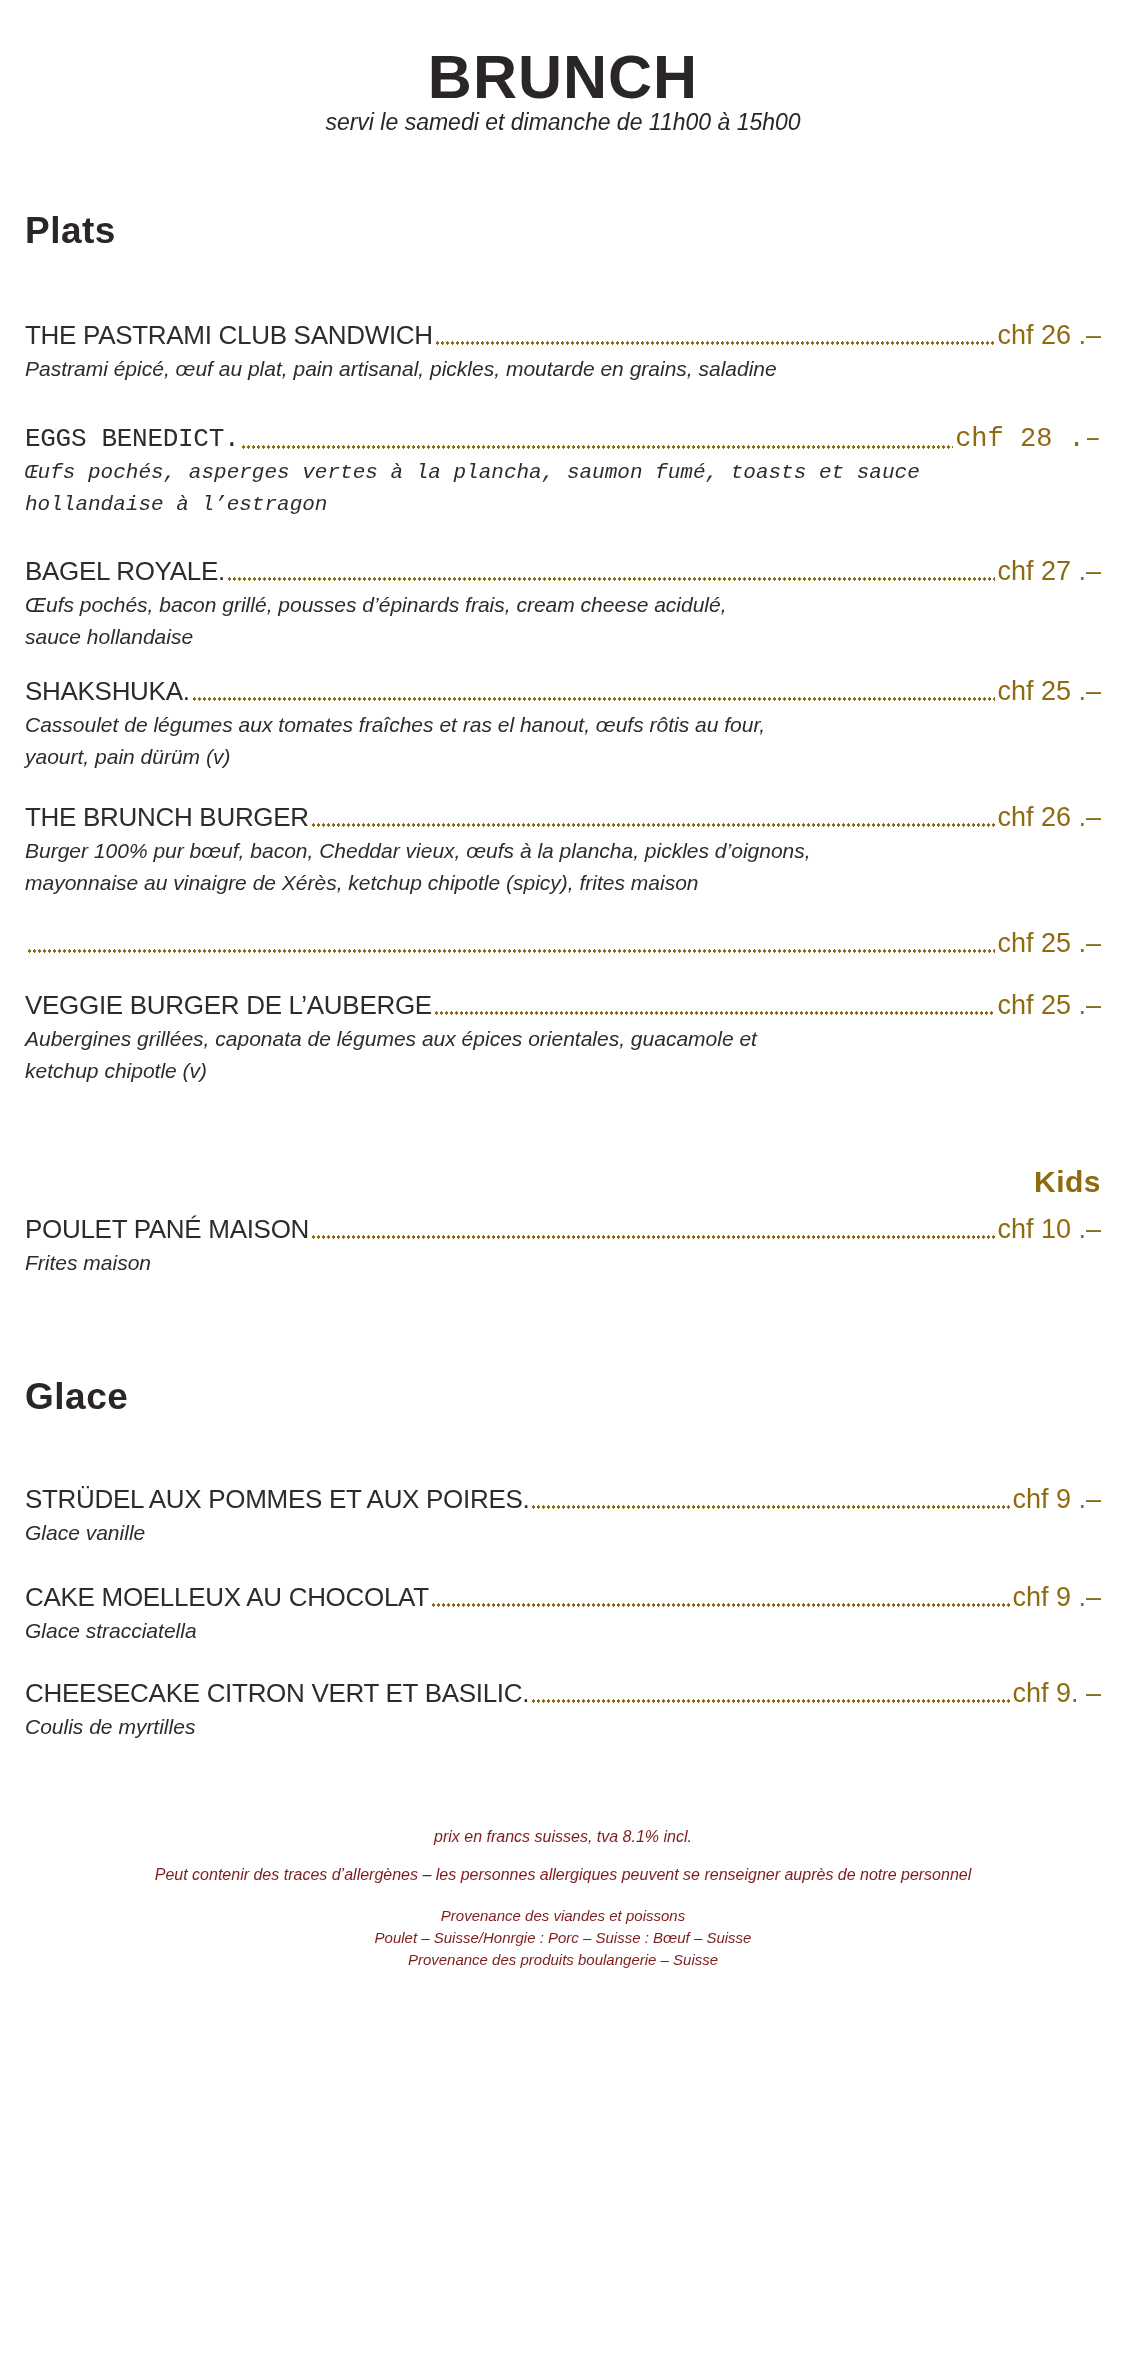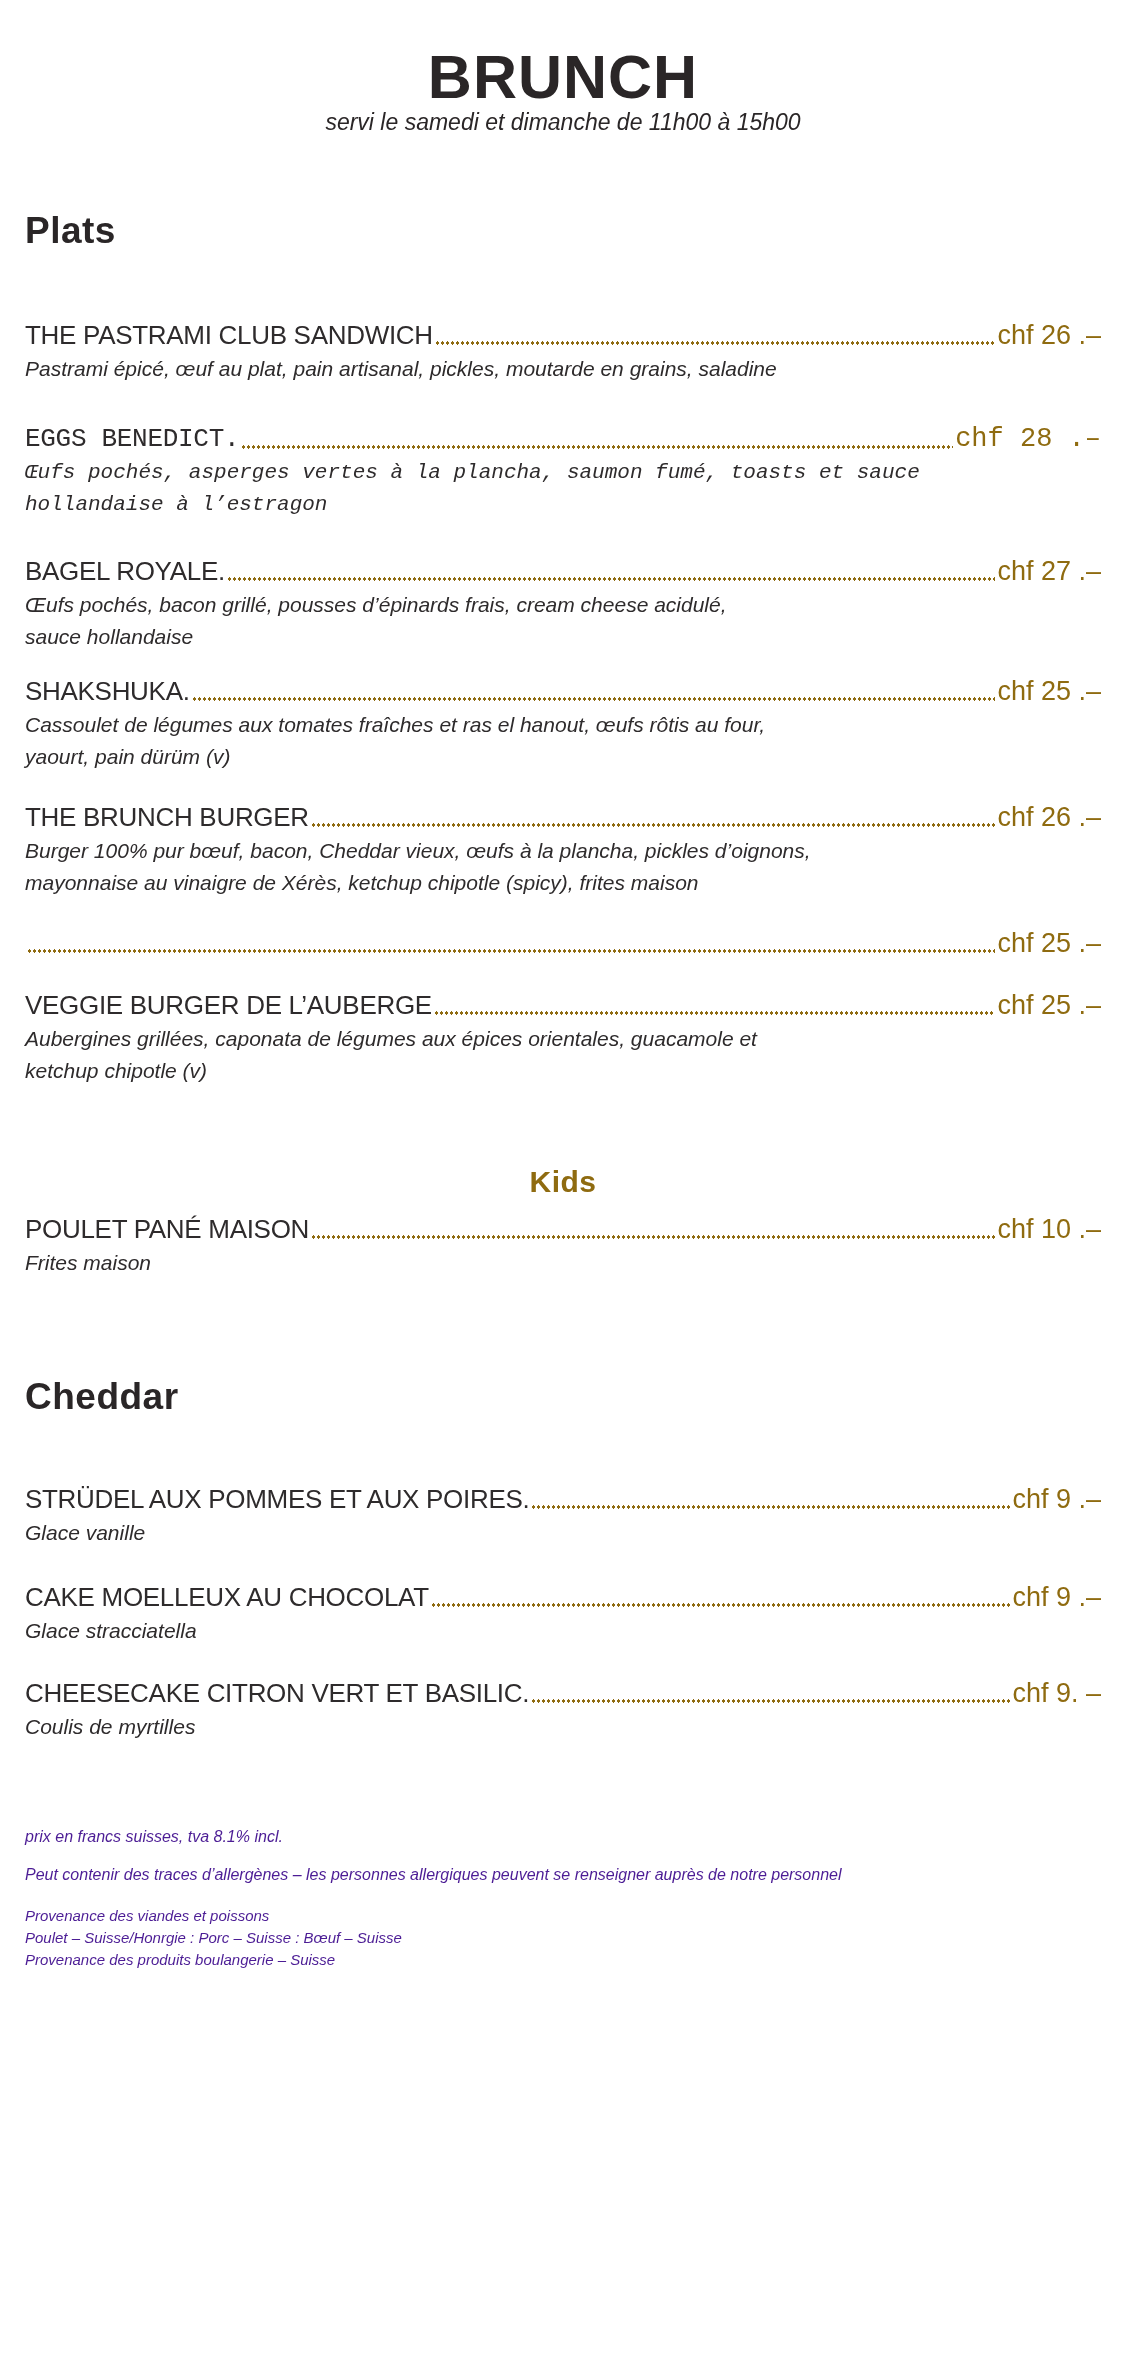--- a/index.html
+++ b/index.html
@@ -47,21 +47,21 @@
     text-align: left;
     font-size: 37px;
     line-height: 44px;
     font-weight: 700;
     letter-spacing: 0.5px;
     margin: 0;
   }
   .section-heading.plats { margin-top: 72px; }
   .section-heading.sweets { margin-top: 96px; }
   .section-heading.kids {
-    text-align: center;
+    text-align: right;
     font-size: 30px;
     line-height: 38px;
     color: var(--gold, #8F6B10);
     margin-top: 76px;
     letter-spacing: 0.5px;
   }
 
   
   .item { margin-top: 26px; }
   .item.first-plat { margin-top: 64px; }
@@ -102,22 +102,23 @@
     font-size: 21px;
     line-height: 32px;
     font-style: italic;
     white-space: pre-line;
     color: #2e2b2c;
   }
 
   
   .footer {
     margin-top: 82px;
+    text-align: center;
     font-style: italic;
-    color: #4c1d95;
+    color: #7f1d1d;
   }
   .footer .f-line1 { font-size: 16px; line-height: 24px; }
   .footer .f-line2 { font-size: 16px; line-height: 24px; margin-top: 14px; }
   .footer .f-group { margin-top: 18px; }
   .footer .f-group div { font-size: 15px; line-height: 22px; }
 </style>
 </head>
 <body>
 
 <div class="page">
@@ -198,21 +199,21 @@
 
     <div class="item kids-item">
       <div class="row">
         <span class="iname">POULET PANÉ MAISON</span>
         <span class="leader"></span>
         <span class="price">chf 10 .–</span>
       </div>
       <div class="desc">Frites maison</div>
     </div>
 
-    <h2 class="section-heading sweets">Cheddar</h2>
+    <h2 class="section-heading sweets">Glace</h2>
 
     <div class="item first-sweet">
       <div class="row">
         <span class="iname">STRÜDEL AUX POMMES ET AUX POIRES.</span>
         <span class="leader"></span>
         <span class="price">chf 9 .–</span>
       </div>
       <div class="desc">Glace vanille</div>
     </div>
 

